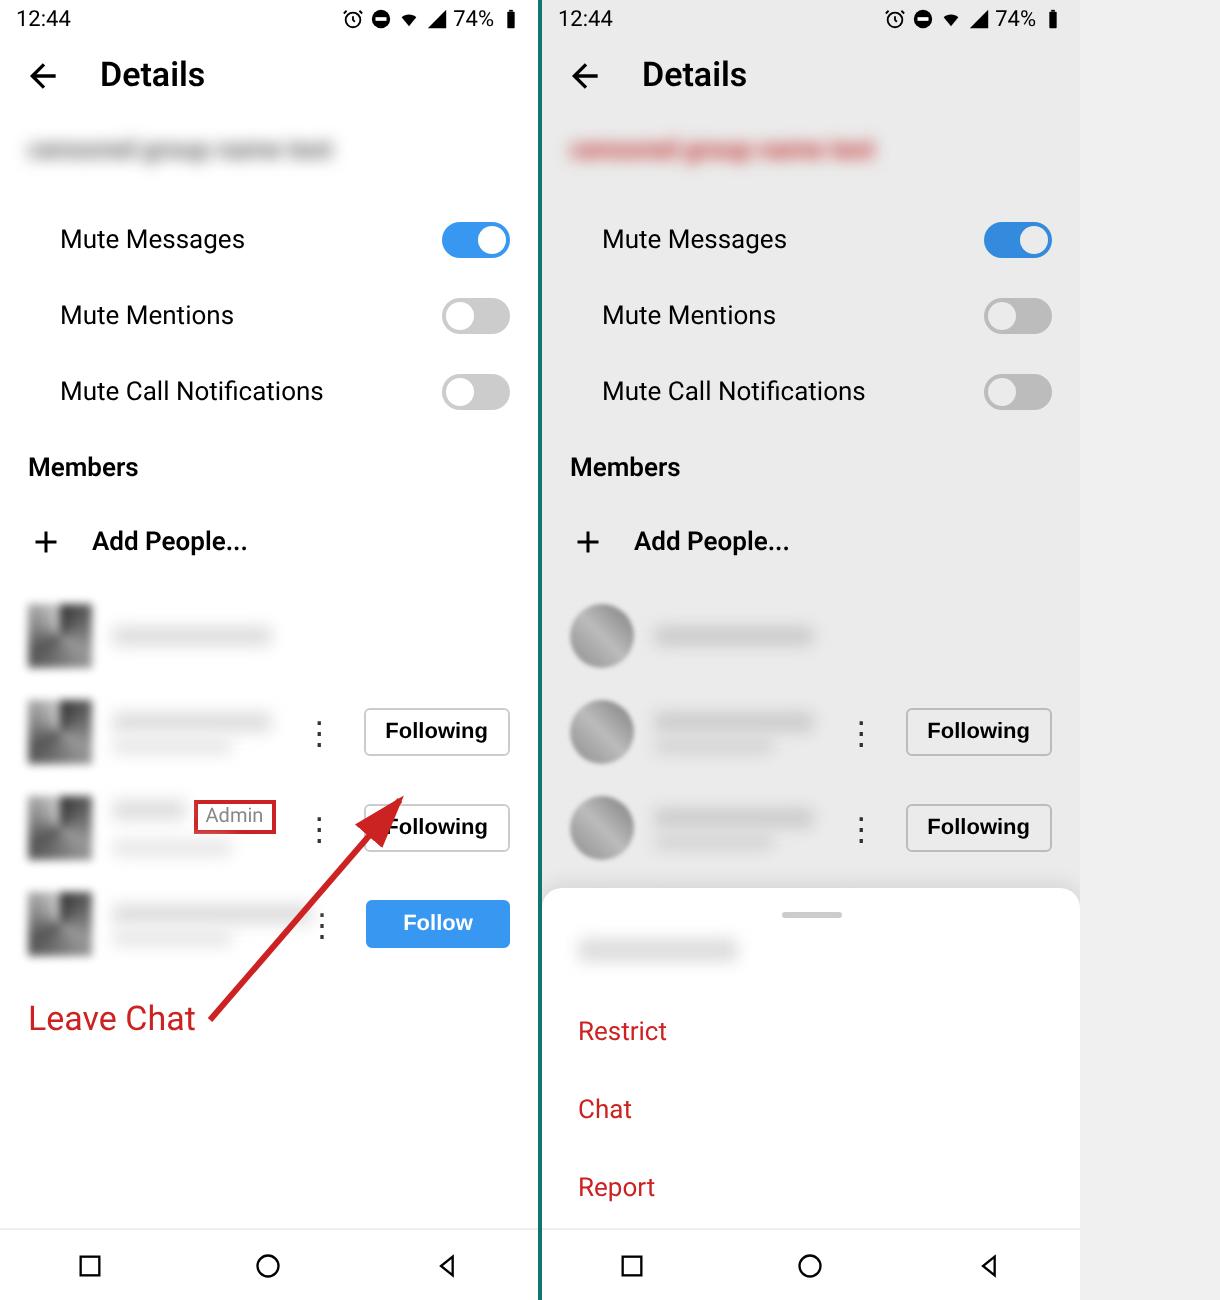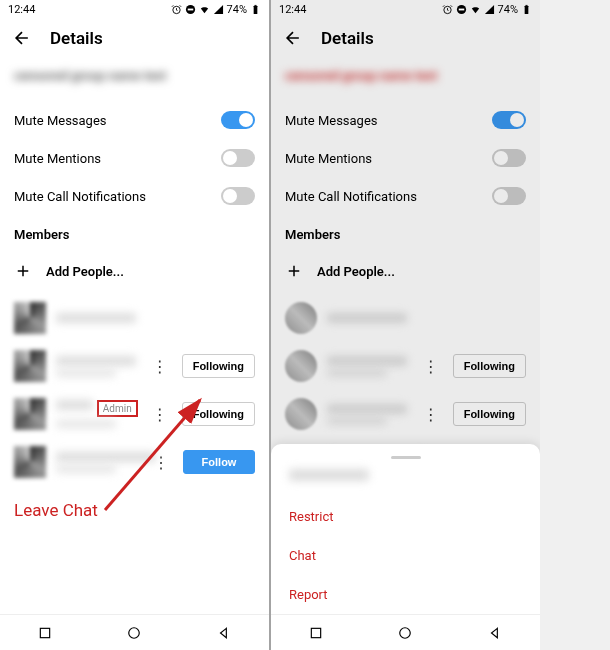--- a/index.html
+++ b/index.html
@@ -1,35 +1,35 @@
 <!DOCTYPE html>
 <html><head>
   <meta charset="utf-8">
   <style>
     * { margin: 0; padding: 0; box-sizing: border-box; }
     body { font-family: -apple-system, BlinkMacSystemFont, 'Segoe UI', Roboto, Arial, sans-serif; background: #f0f0f0; }
-    .container { display: flex; gap: 2px; width: 540px; height: 650px; background: #a3a3a3; }
+    .container { display: flex; gap: 2px; width: 540px; height: 650px; background: #0f766e; }
     .screen { width: 305px; height: 650px; background: #fff; position: relative; overflow: hidden; display: flex; flex-direction: column; }
     .screen.dimmed { background: #ebebeb; }
     .screen.dimmed .scroll-area { filter: brightness(0.92); }
     
     .status-bar { display: flex; justify-content: space-between; align-items: center; padding: 3px 8px; font-size: 11px; height: 18px; }
     .status-right { display: flex; align-items: center; gap: 3px; }
     .status-right svg { width: 11px; height: 11px; }
     
     .header { display: flex; align-items: center; padding: 10px 12px; gap: 18px; }
     .header h1 { font-size: 17px; font-weight: 600; }
     
     .scroll-area { flex: 1; overflow: hidden; }
     
     .group-name { padding: 10px 14px 18px; }
     .blur-text { filter: blur(4px); color: #555; font-size: 13px; font-weight: 600; }
     .blur-text.red { color: #c22; }
     
-    .toggle-row { display: flex; justify-content: space-between; align-items: center; padding: 10px 14px; font-size: 13px; }
+    .toggle-row { display: flex; justify-content: space-between; align-items: center; padding: 10px 14px; font-size: 13px; margin-left: 16px; }
     .toggle { width: 34px; height: 18px; border-radius: 9px; background: #ccc; position: relative; }
     .toggle.on { background: #3897f0; }
     .toggle::after { content: ''; position: absolute; width: 14px; height: 14px; background: #fff; border-radius: 50%; top: 2px; left: 2px; transition: left 0.2s; }
     .toggle.on::after { left: 18px; }
     
     .section-label { padding: 12px 14px 6px; font-size: 13px; font-weight: 600; }
     
     .add-people { display: flex; align-items: center; gap: 14px; padding: 14px; font-size: 13px; font-weight: 600; }
     
     .member { display: flex; align-items: center; padding: 8px 14px; gap: 10px; }

